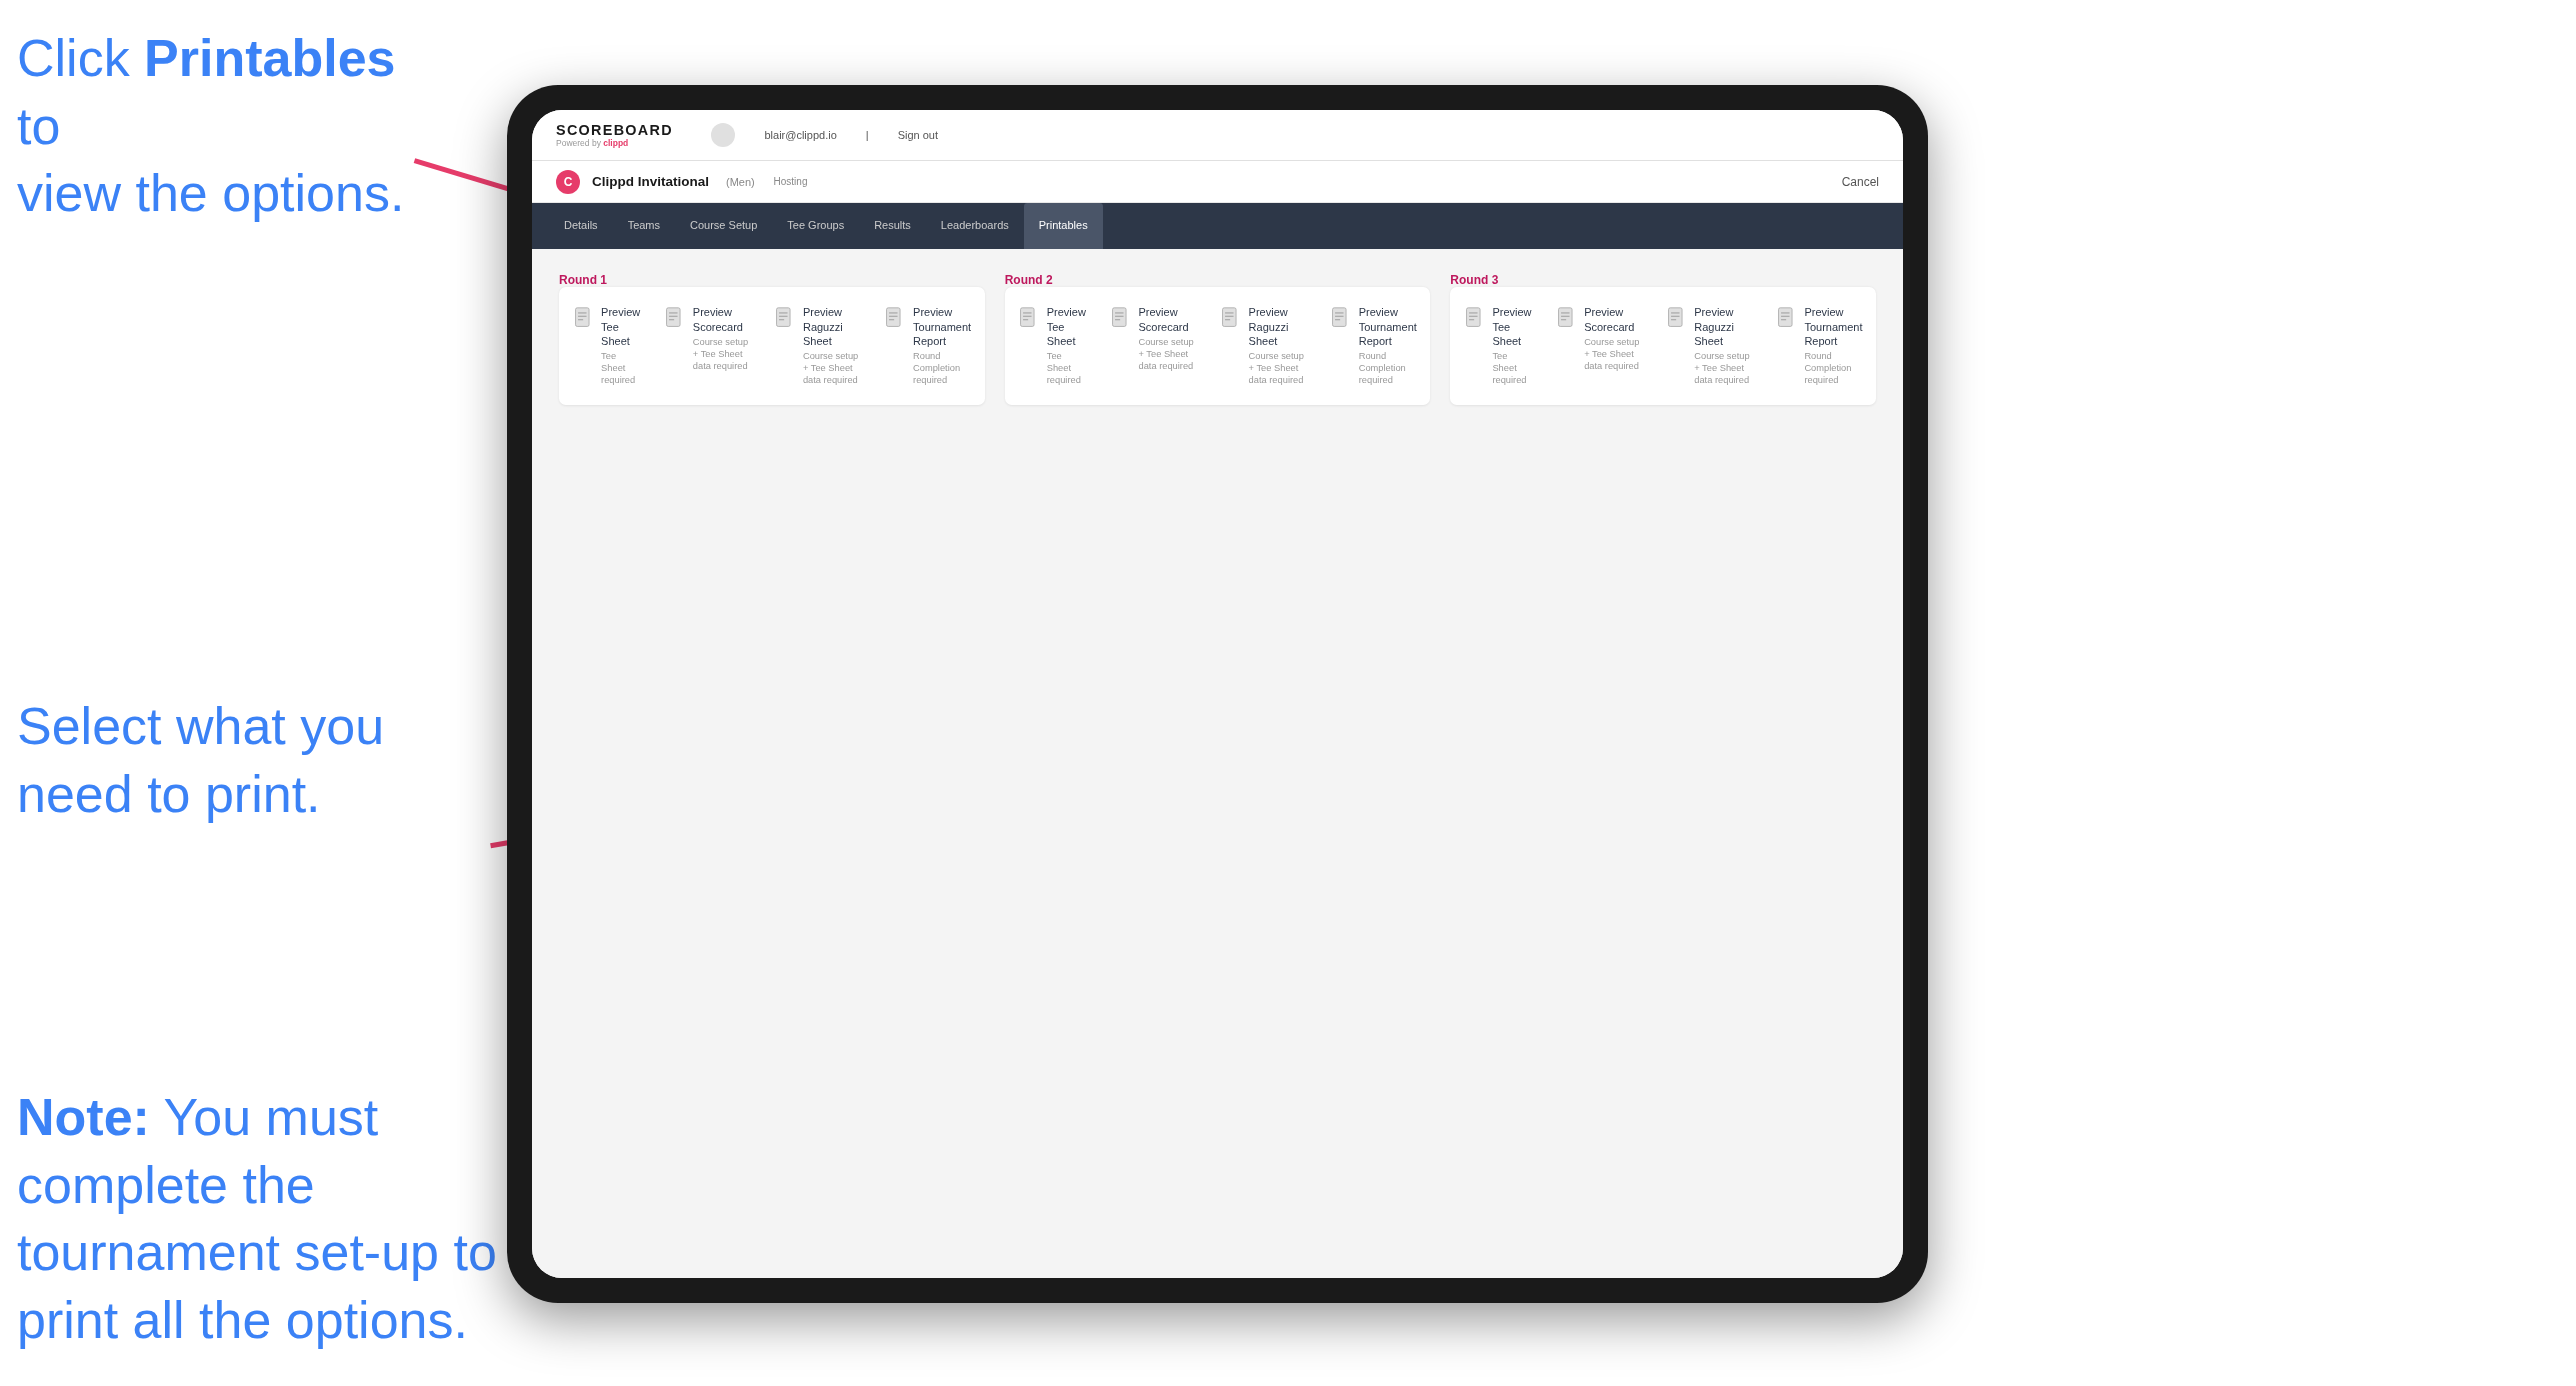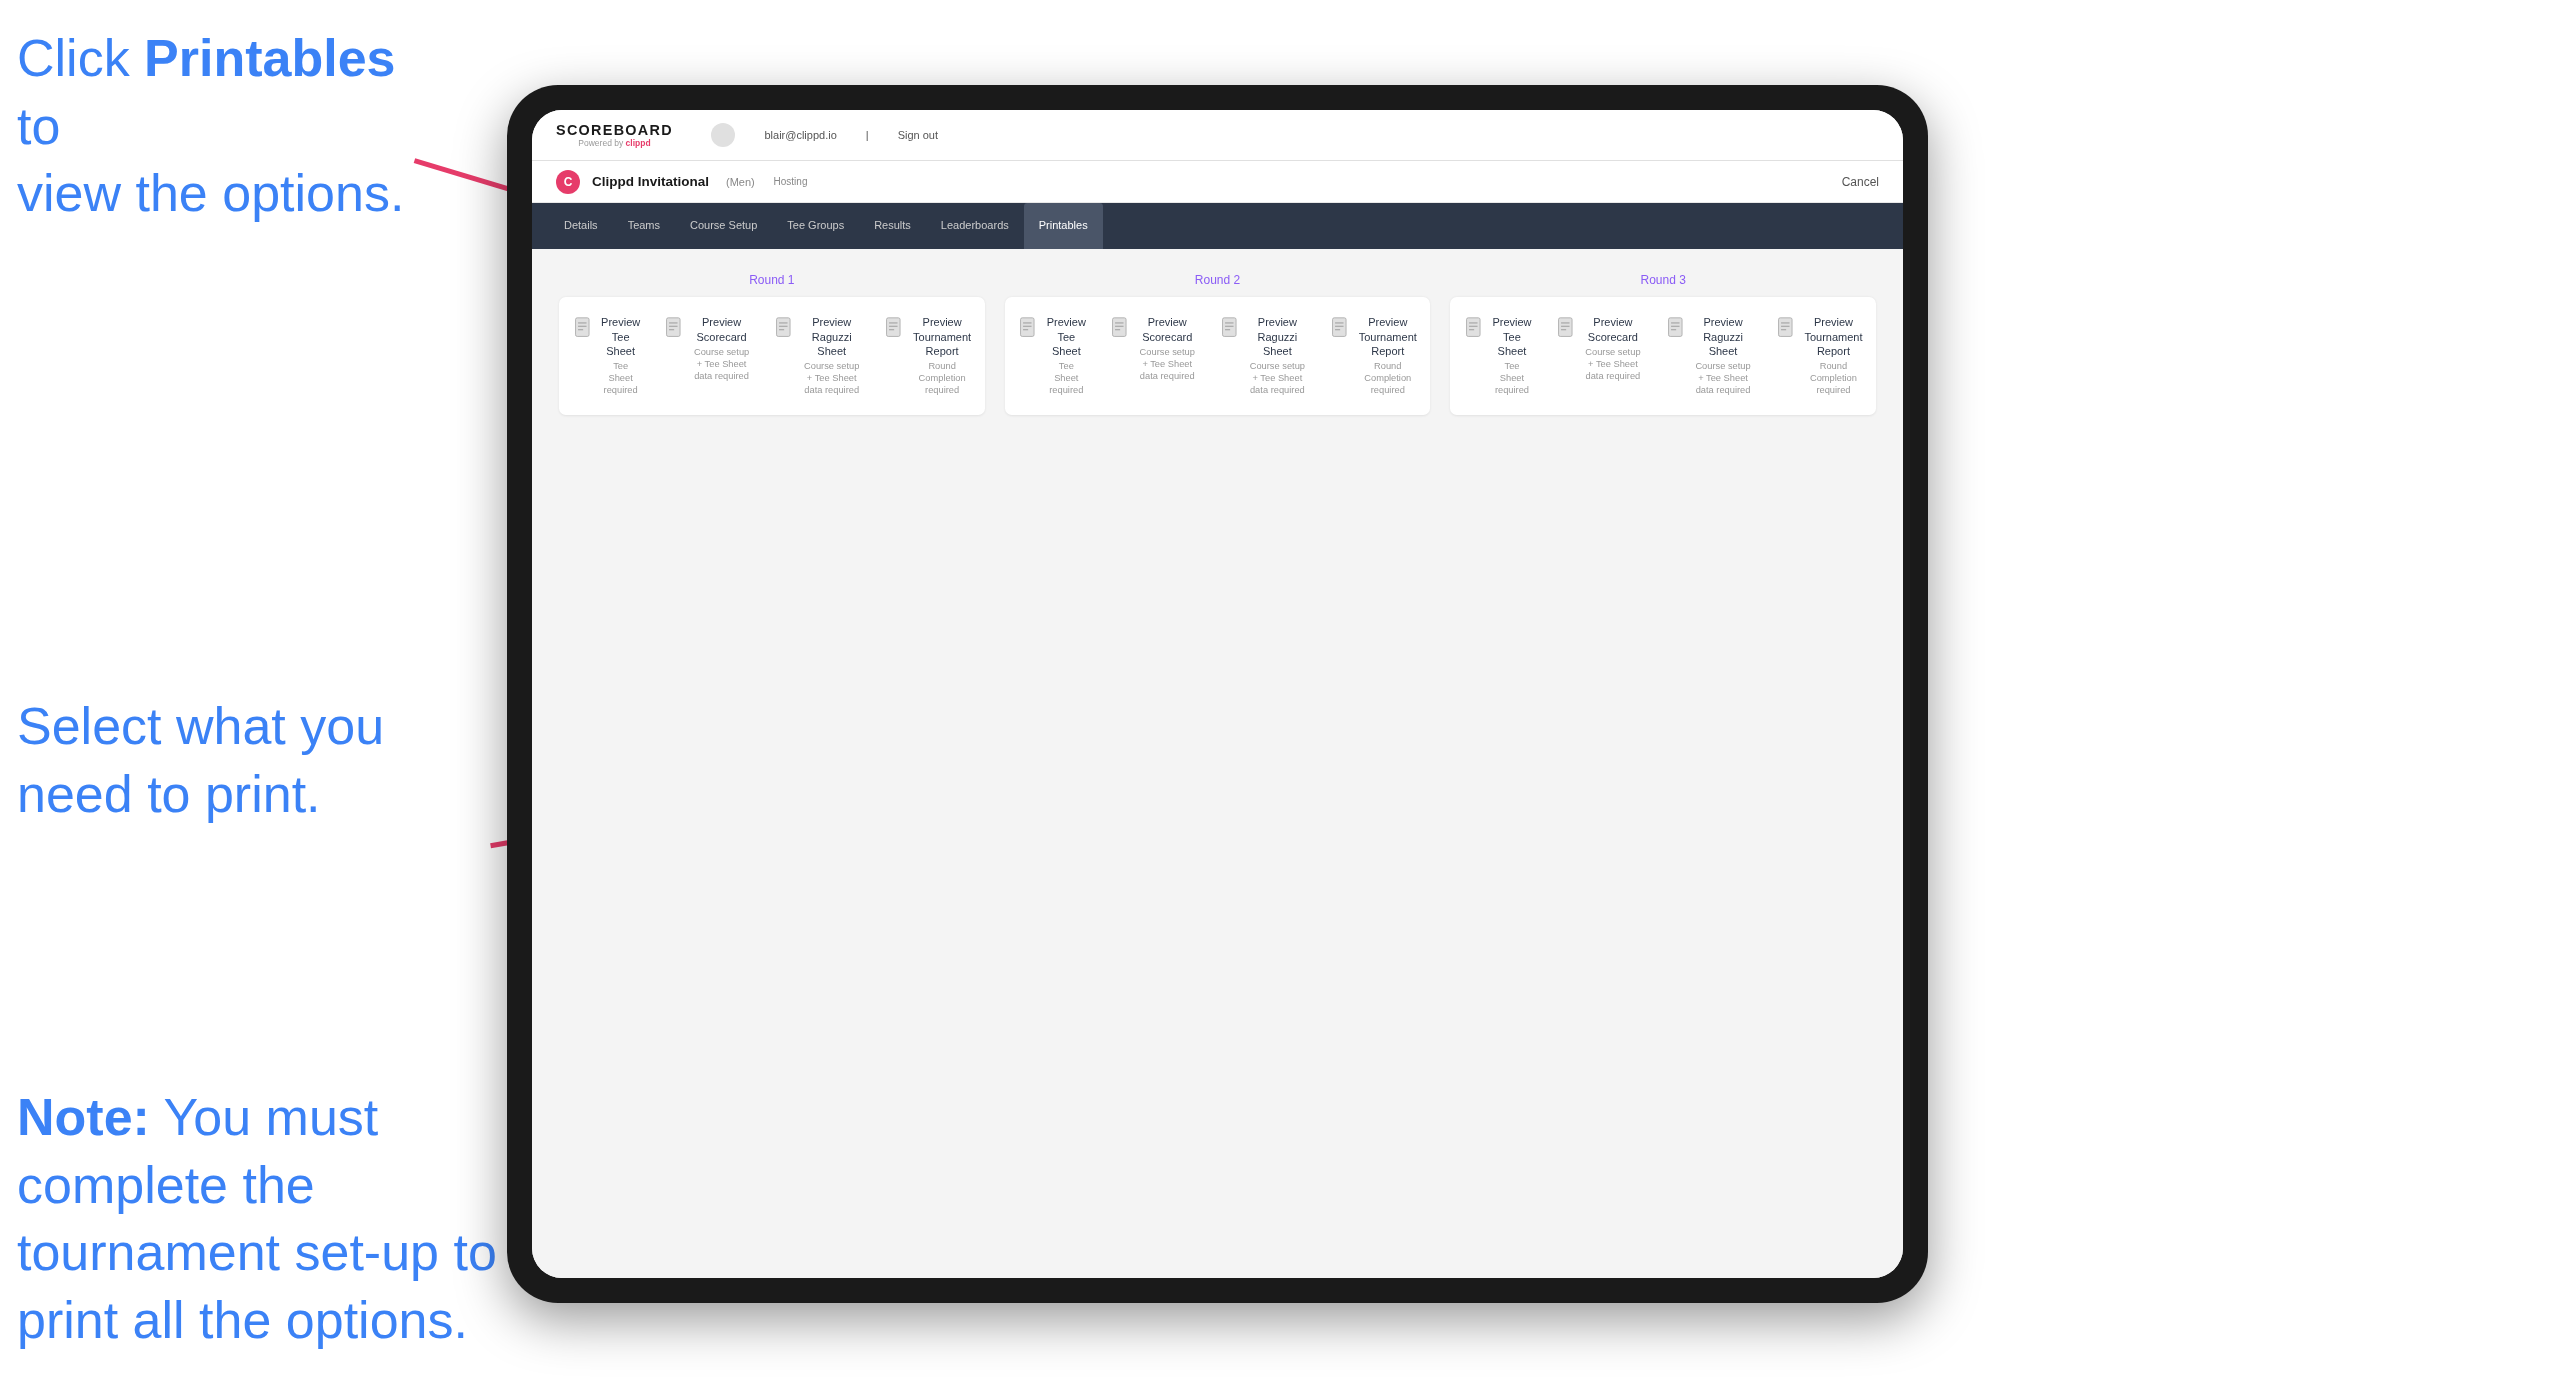--- a/index.html
+++ b/index.html
@@ -43,21 +43,20 @@
     .tablet {
       position: absolute;
       left: 507px;
       top: 85px;
       width: 1421px;
       height: 1218px;
       background: #1a1a1a;
       border-radius: 51px;
       padding: 25px;
       box-shadow: 0 17px 51px rgba(0,0,0,0.4);
-      text-align: center;
     }
 
     .tablet-screen {
       width: 100%;
       height: 100%;
       background: #f4f4f4;
       border-radius: 30px;
       overflow: hidden;
       display: flex;
       flex-direction: column;
@@ -222,23 +221,22 @@
       grid-template-columns: repeat(3, 1fr);
       gap: 20px;
     }
 
     .round-section {
       background: transparent;
     }
 
     .round-title {
       font-size: 12px;
-      font-weight: 400;
-      color: #8b5cf6;
-      margin-bottom: 10px;
+      font-weight: 700;
+      color: #be185d;
     }
 
     .round-card {
       background: #ffffff;
       border-radius: 6.8px;
       padding: 15px 13.5px;
       display: flex;
       flex-direction: row;
       gap: 12px;
       box-shadow: 0 0.8px 2.5px rgba(0,0,0,0.08);

